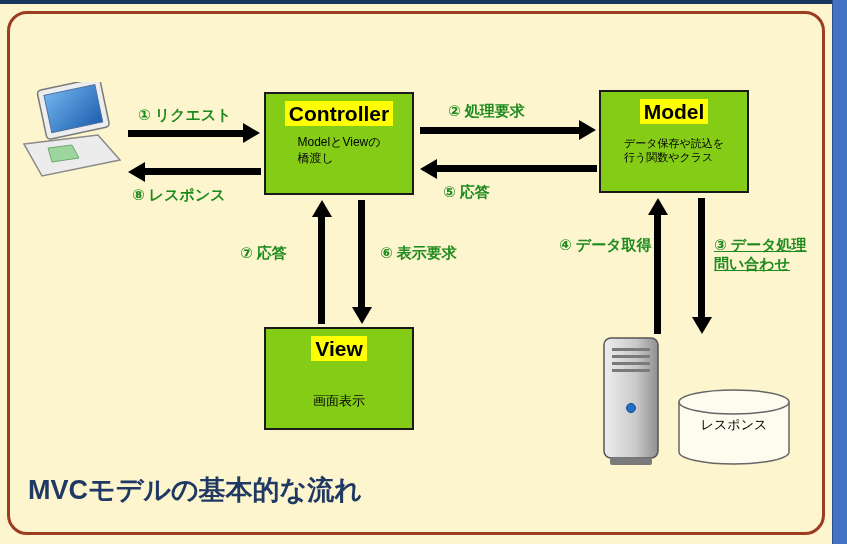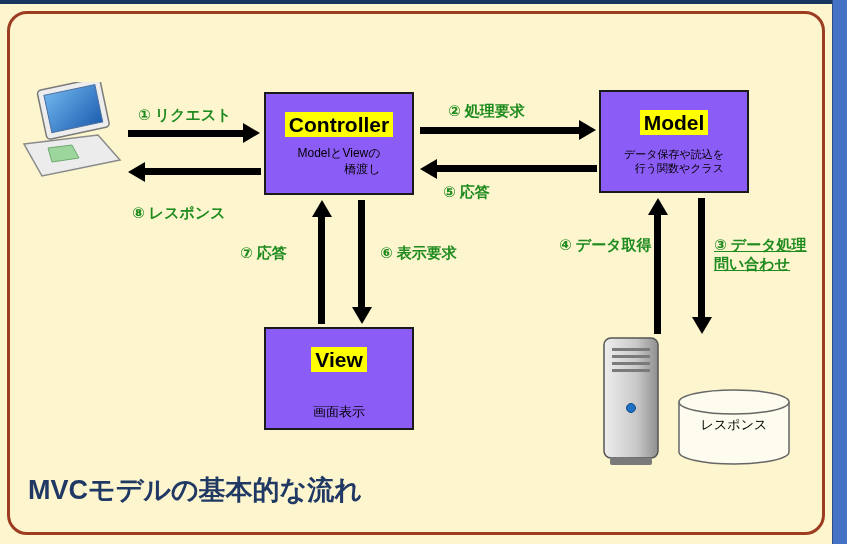--- a/index.html
+++ b/index.html
@@ -28,35 +28,35 @@
   .frame {
     position: absolute; left: 7px; top: 11px;
     width: 818px; height: 524px;
     border: 3px solid #9C3D22;
     border-radius: 20px;
   }
   
   .box {
     position: absolute;
     width: 150px; height: 103px;
-    background: #8b5cf6;
+    background: #84cc16;
     border: 2px solid #1a1a1a;
     display: flex; flex-direction: column; align-items: center;
-    padding-top: 18px;
+    padding-top: 7px;
   }
   .box-controller { left: 264px; top: 92px; }
   .box-model      { left: 599px; top: 90px; }
   .box-view       { left: 264px; top: 327px; gap: 16px; }
   .box-title {
     font-weight: bold; font-size: 21px; color: #000;
     background: #FFFF00; padding: 1px 4px; line-height: 1.1;
   }
   .box-sub {
     margin-top: 9px; font-size: 12px; color: #000;
-    text-align: right; white-space: pre-line; line-height: 1.3;
+    text-align: left; white-space: pre-line; line-height: 1.3;
   }
   .box-model .box-sub { font-size: 11px; margin-top: 12px; }
   .box-view .box-sub  { font-size: 13px; margin-top: 16px; }
   
   .shaft-h { position: absolute; height: 7px; background: #000; }
   .shaft-v { position: absolute; width: 7px;  background: #000; }
   .head { position: absolute; width: 0; height: 0; }
   .head-right { border-top: 10px solid transparent; border-bottom: 10px solid transparent; border-left: 17px solid #000; }
   .head-left  { border-top: 10px solid transparent; border-bottom: 10px solid transparent; border-right: 17px solid #000; }
   .head-down  { border-left: 10px solid transparent; border-right: 10px solid transparent; border-top: 17px solid #000; }
@@ -122,21 +122,21 @@
     <div class="box-title">View</div>
     <div class="box-sub">画面表示</div>
   </div>
 
   <div class="shaft-h" style="left:128px; top:130px; width:116px;"></div>
   <div class="head head-right" style="left:243px; top:123px;"></div>
   <div class="arrow-label" style="left:138px; top:106px;">① リクエスト</div>
 
   <div class="shaft-h" style="left:145px; top:168px; width:116px;"></div>
   <div class="head head-left" style="left:128px; top:162px;"></div>
-  <div class="arrow-label" style="left:132px; top:186px;margin-top:18px;">⑧ レスポンス</div>
+  <div class="arrow-label" style="left:132px; top:186px;">⑧ レスポンス</div>
 
   <div class="shaft-h" style="left:420px; top:127px; width:160px;"></div>
   <div class="head head-right" style="left:579px; top:120px;"></div>
   <div class="arrow-label" style="left:448px; top:102px;">② 処理要求</div>
 
   <div class="shaft-h" style="left:437px; top:165px; width:160px;"></div>
   <div class="head head-left" style="left:420px; top:159px;"></div>
   <div class="arrow-label" style="left:443px; top:183px;">⑤ 応答</div>
 
   <div class="shaft-v" style="left:358px; top:200px; height:108px;"></div>

